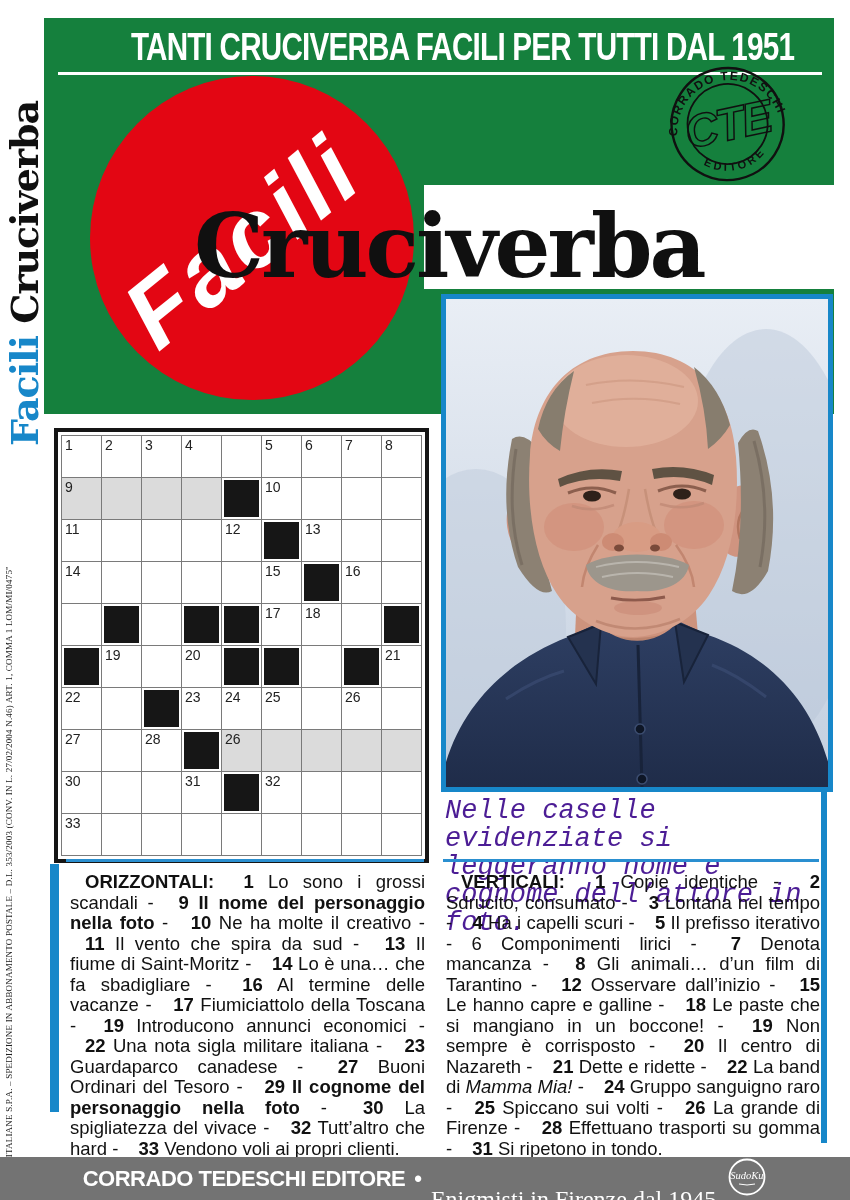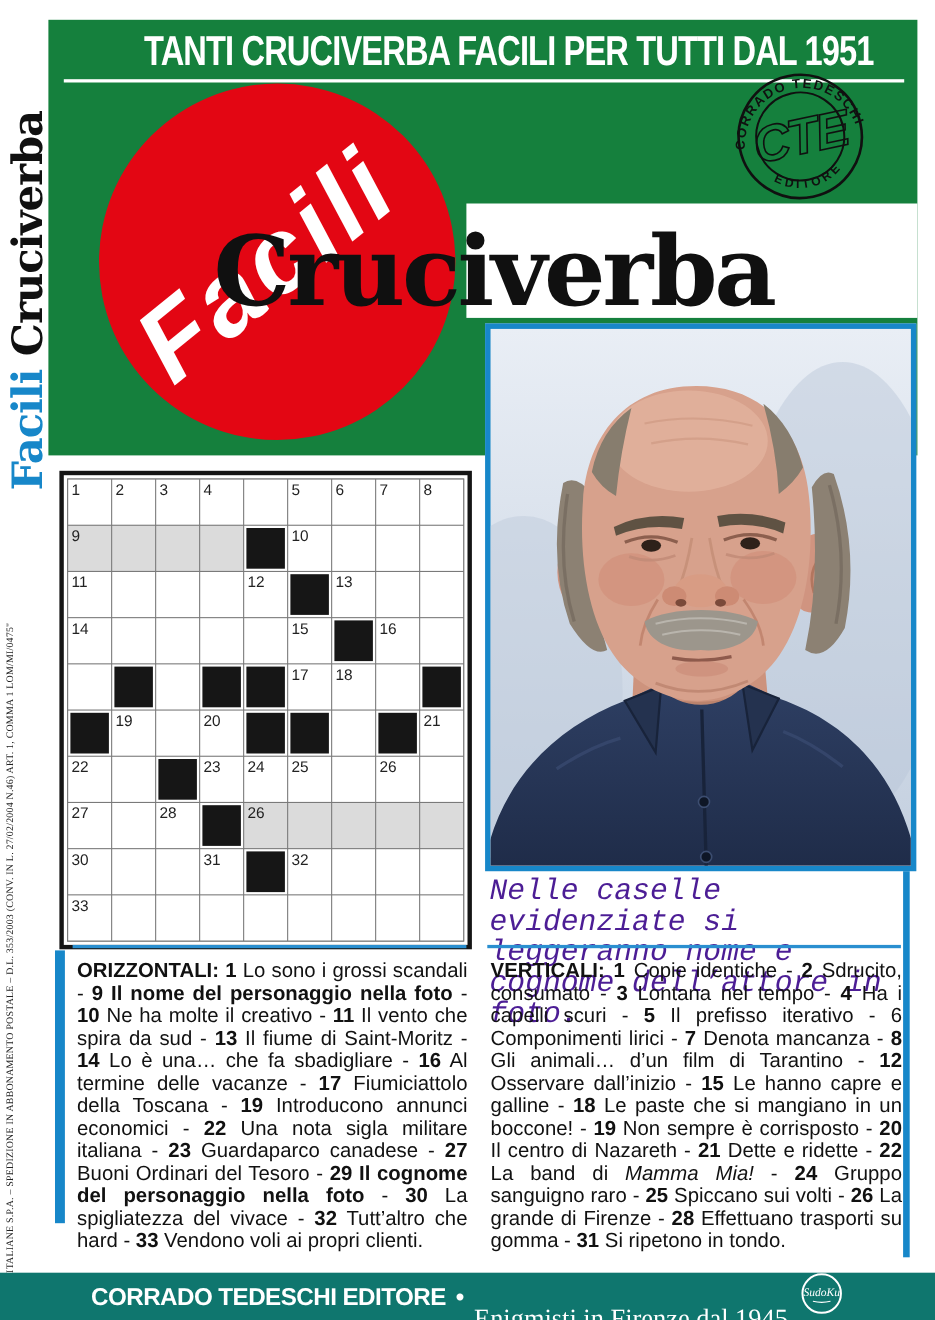--- a/index.html
+++ b/index.html
@@ -52,27 +52,27 @@
   .cell.black::after{content:"";position:absolute;inset:2px;background:#161616;}
   .cell .num{position:absolute;top:1px;left:3px;font-size:14px;color:#222;}
 
   
   .rule-across{position:absolute;left:66px;top:859px;width:358px;height:3px;background:#2a8fd0;}
   .rule-down{position:absolute;left:443px;top:859px;width:376px;height:3px;background:#2a8fd0;}
   .vbar-left{position:absolute;left:50px;top:864px;width:9px;height:248px;background:#1787c9;}
   .vbar-right{position:absolute;left:821px;top:792px;width:6px;height:351px;background:#1787c9;}
   .clues{position:absolute;top:872px;color:#111;font-size:18.5px;line-height:20.5px;
       text-align:justify;}
-  .clues b{font-weight:bold;}
+  .clues b{font-weight:bold;margin-left:15px;}
   .clues i{font-style:italic;}
   #clues-across{left:70px;width:355px;}
   #clues-down{left:446px;width:374px;}
 
   
-  .bottom-banner{position:absolute;left:0;top:1157px;width:850px;height:43px;background:#0f766e;
+  .bottom-banner{position:absolute;left:0;top:1157px;width:850px;height:43px;background:#737373;
       display:flex;align-items:center;justify-content:center;gap:11px;color:#fff;}
   .bb-bold{font-weight:bold;font-size:22px;letter-spacing:-.5px;}
   .bb-dot{font-size:22px;font-weight:bold;margin:0 -2px;}
   .bb-serif{font-family:"Liberation Serif",serif;font-size:24px;margin-top:42px;}
 </style>
 </head>
 <body>
 
 <div class="page">
 

